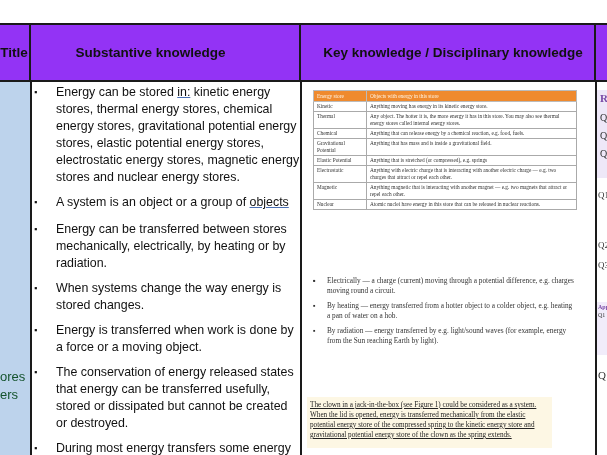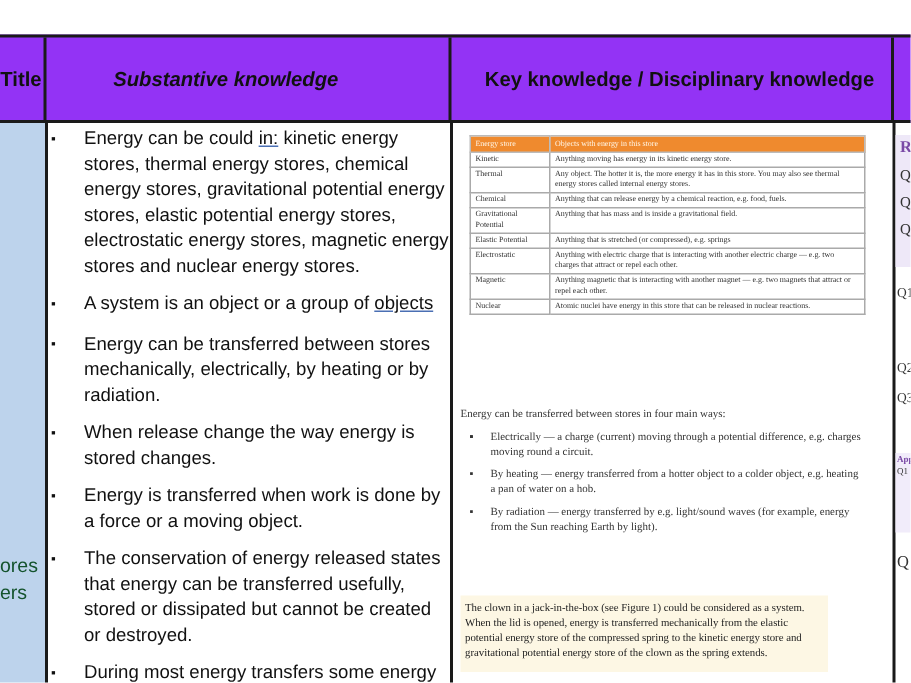--- a/index.html
+++ b/index.html
@@ -2,40 +2,40 @@
 <html><head>
   <meta charset="utf-8">
   <style>
     html, body { margin:0; padding:0; }
     body { width:607px; height:455px; overflow:hidden; background:#ffffff; position:relative; font-family:"Liberation Sans", sans-serif; }
     .table { position:absolute; left:-2px; top:23px; width:640px; }
     .hdr { position:absolute; top:0; height:55px; background:#9333f5; border-top:2px solid #1a1a1a; border-bottom:2px solid #1a1a1a; left:0; width:640px; }
     .hcell { position:absolute; top:0; height:55px; display:flex; align-items:center; justify-content:center; font-weight:bold; font-size:13.5px; color:#111; }
     .vline { position:absolute; width:2px; background:#1a1a1a; }
     .c-title { left:0; width:32px; }
-    .c-sub { left:32px; width:241px;font-style:italic; }
+    .c-sub { left:32px; width:241px; }
     .c-key { left:301px; width:308px; }
     .body-area { position:absolute; top:59px; left:0; width:640px; height:400px; }
     .titlecol { position:absolute; left:0; top:0; width:32px; height:400px; background:#bdd3ec; }
     .titletext { position:absolute; left:2px; top:286px; font-size:13px; color:#14532d; line-height:18px; }
     .subcol { position:absolute; left:34px; top:0; width:268px; }
     .sub-list { list-style:none; margin:0; padding:0; }
     .sub-list li { position:relative; padding-left:24px; font-size:12.4px; line-height:17px; color:#111; margin-bottom:8px; margin-top:2px; }
     .sub-list li .bul { position:absolute; left:2px; top:0; font-size:9px; }
     .uline { text-decoration:underline; text-decoration-color:#4a6fb3; }
     .keycol { position:absolute; left:303px; top:0; width:294px; height:400px; }
     .estable { position:absolute; left:12px; top:8px; width:264px; border-collapse:collapse; font-family:"Liberation Serif", serif; font-size:5.3px; color:#333; }
     .estable th { background:#ef8a2e; color:#fff5e6; text-align:left; font-weight:normal; padding:2px 3px; border:1px solid #bbb; }
     .estable td { border:1px solid #aaa; padding:1px 3px; vertical-align:top; line-height:7px; }
     .estable td:first-child { width:46px; }
     .transfer { position:absolute; left:6px; top:189px; width:270px; font-family:"Liberation Serif", serif; font-size:7.3px; color:#333; line-height:10px; }
     .transfer ul { list-style:none; margin:4px 0 0 0; padding:0; }
     .transfer li { position:relative; padding-left:20px; margin-bottom:5px; }
     .transfer li .b { position:absolute; left:6px; top:0; }
-    .clown { position:absolute; left:6px; top:315px; width:238px; background:#fdf7e4; font-family:"Liberation Serif", serif; font-size:7.2px; line-height:10px; color:#222; padding:3px 4px 8px 3px; }
+    .clown { position:absolute; left:6px; top:315px; width:238px; background:#fdf7e4; font-family:"Liberation Serif", serif; font-size:7.2px; line-height:10px; color:#222; padding:3px 4px 8px 3px;text-decoration:underline; }
     .qcol { position:absolute; left:597px; top:0; width:40px; height:400px; }
     .qbox1 { position:absolute; left:2px; top:8px; width:40px; height:88px; background:#eee8f8; }
     .qbox2 { position:absolute; left:2px; top:220px; width:40px; height:53px; background:#f1ecfa; }
     .qt { position:absolute; font-family:"Liberation Serif", serif; color:#333; font-size:10px; }
   </style>
 </head>
 <body>
 
 <div class="table">
   <div class="hdr">
@@ -51,24 +51,24 @@
     <div class="titlecol">
       <div class="titletext">
         <div>ores</div>
         <div>ers</div>
       </div>
     </div>
     <div class="vline" style="left:32px;top:0;height:400px;"></div>
 
     <div class="subcol">
       <ul class="sub-list">
-        <li><span class="bul">▪</span><span>Energy can be could </span><span class="uline">in:</span><span> kinetic energy stores, thermal energy stores, chemical energy stores, gravitational potential energy stores, elastic potential energy stores, electrostatic energy stores, magnetic energy stores and nuclear energy stores.</span></li>
+        <li><span class="bul">▪</span><span>Energy can be stored </span><span class="uline">in:</span><span> kinetic energy stores, thermal energy stores, chemical energy stores, gravitational potential energy stores, elastic potential energy stores, electrostatic energy stores, magnetic energy stores and nuclear energy stores.</span></li>
         <li><span class="bul">▪</span><span>A system is an object or a group of </span><span class="uline">objects</span></li>
         <li style="margin-top:10px;"><span class="bul">▪</span><span>Energy can be transferred between stores mechanically, electrically, by heating or by radiation.</span></li>
-        <li><span class="bul">▪</span><span>When release change the way energy is stored changes.</span></li>
+        <li><span class="bul">▪</span><span>When systems change the way energy is stored changes.</span></li>
         <li><span class="bul">▪</span><span>Energy is transferred when work is done by a force or a moving object.</span></li>
         <li><span class="bul">▪</span><span>The conservation of energy released states that energy can be transferred usefully, stored or dissipated but cannot be created or destroyed.</span></li>
         <li><span class="bul">▪</span><span>During most energy transfers some energy will be ‘wasted’ or ‘dissipated’ </span></li>
       </ul>
     </div>
     <div class="vline" style="left:302px;top:0;height:400px;"></div>
 
     <div class="keycol">
       <table class="estable">
         <thead>
@@ -107,21 +107,20 @@
               <td>Anything magnetic that is interacting with another magnet — e.g. two magnets that attract or repel each other.</td>
             </tr>
           <tr>
               <td>Nuclear</td>
               <td>Atomic nuclei have energy in this store that can be released in nuclear reactions.</td>
             </tr>
         </tbody>
       </table>
 
       <div class="transfer">
-        <div>Energy can be transferred between stores in four main ways:</div>
         <ul>
           <li><span class="b">▪</span></li>
           <li><span class="b">▪</span><span>Electrically — a charge (current) moving through a potential difference, e.g. charges moving round a circuit.</span></li>
           <li><span class="b">▪</span><span>By heating — energy transferred from a hotter object to a colder object, e.g. heating a pan of water on a hob.</span></li>
           <li><span class="b">▪</span><span>By radiation — energy transferred by e.g. light/sound waves (for example, energy from the Sun reaching Earth by light).</span></li>
         </ul>
       </div>
 
       <div class="clown">The clown in a jack-in-the-box (see Figure 1) could be considered as a system. When the lid is opened, energy is transferred mechanically from the elastic potential energy store of the compressed spring to the kinetic energy store and gravitational potential energy store of the clown as the spring extends.</div>
 

